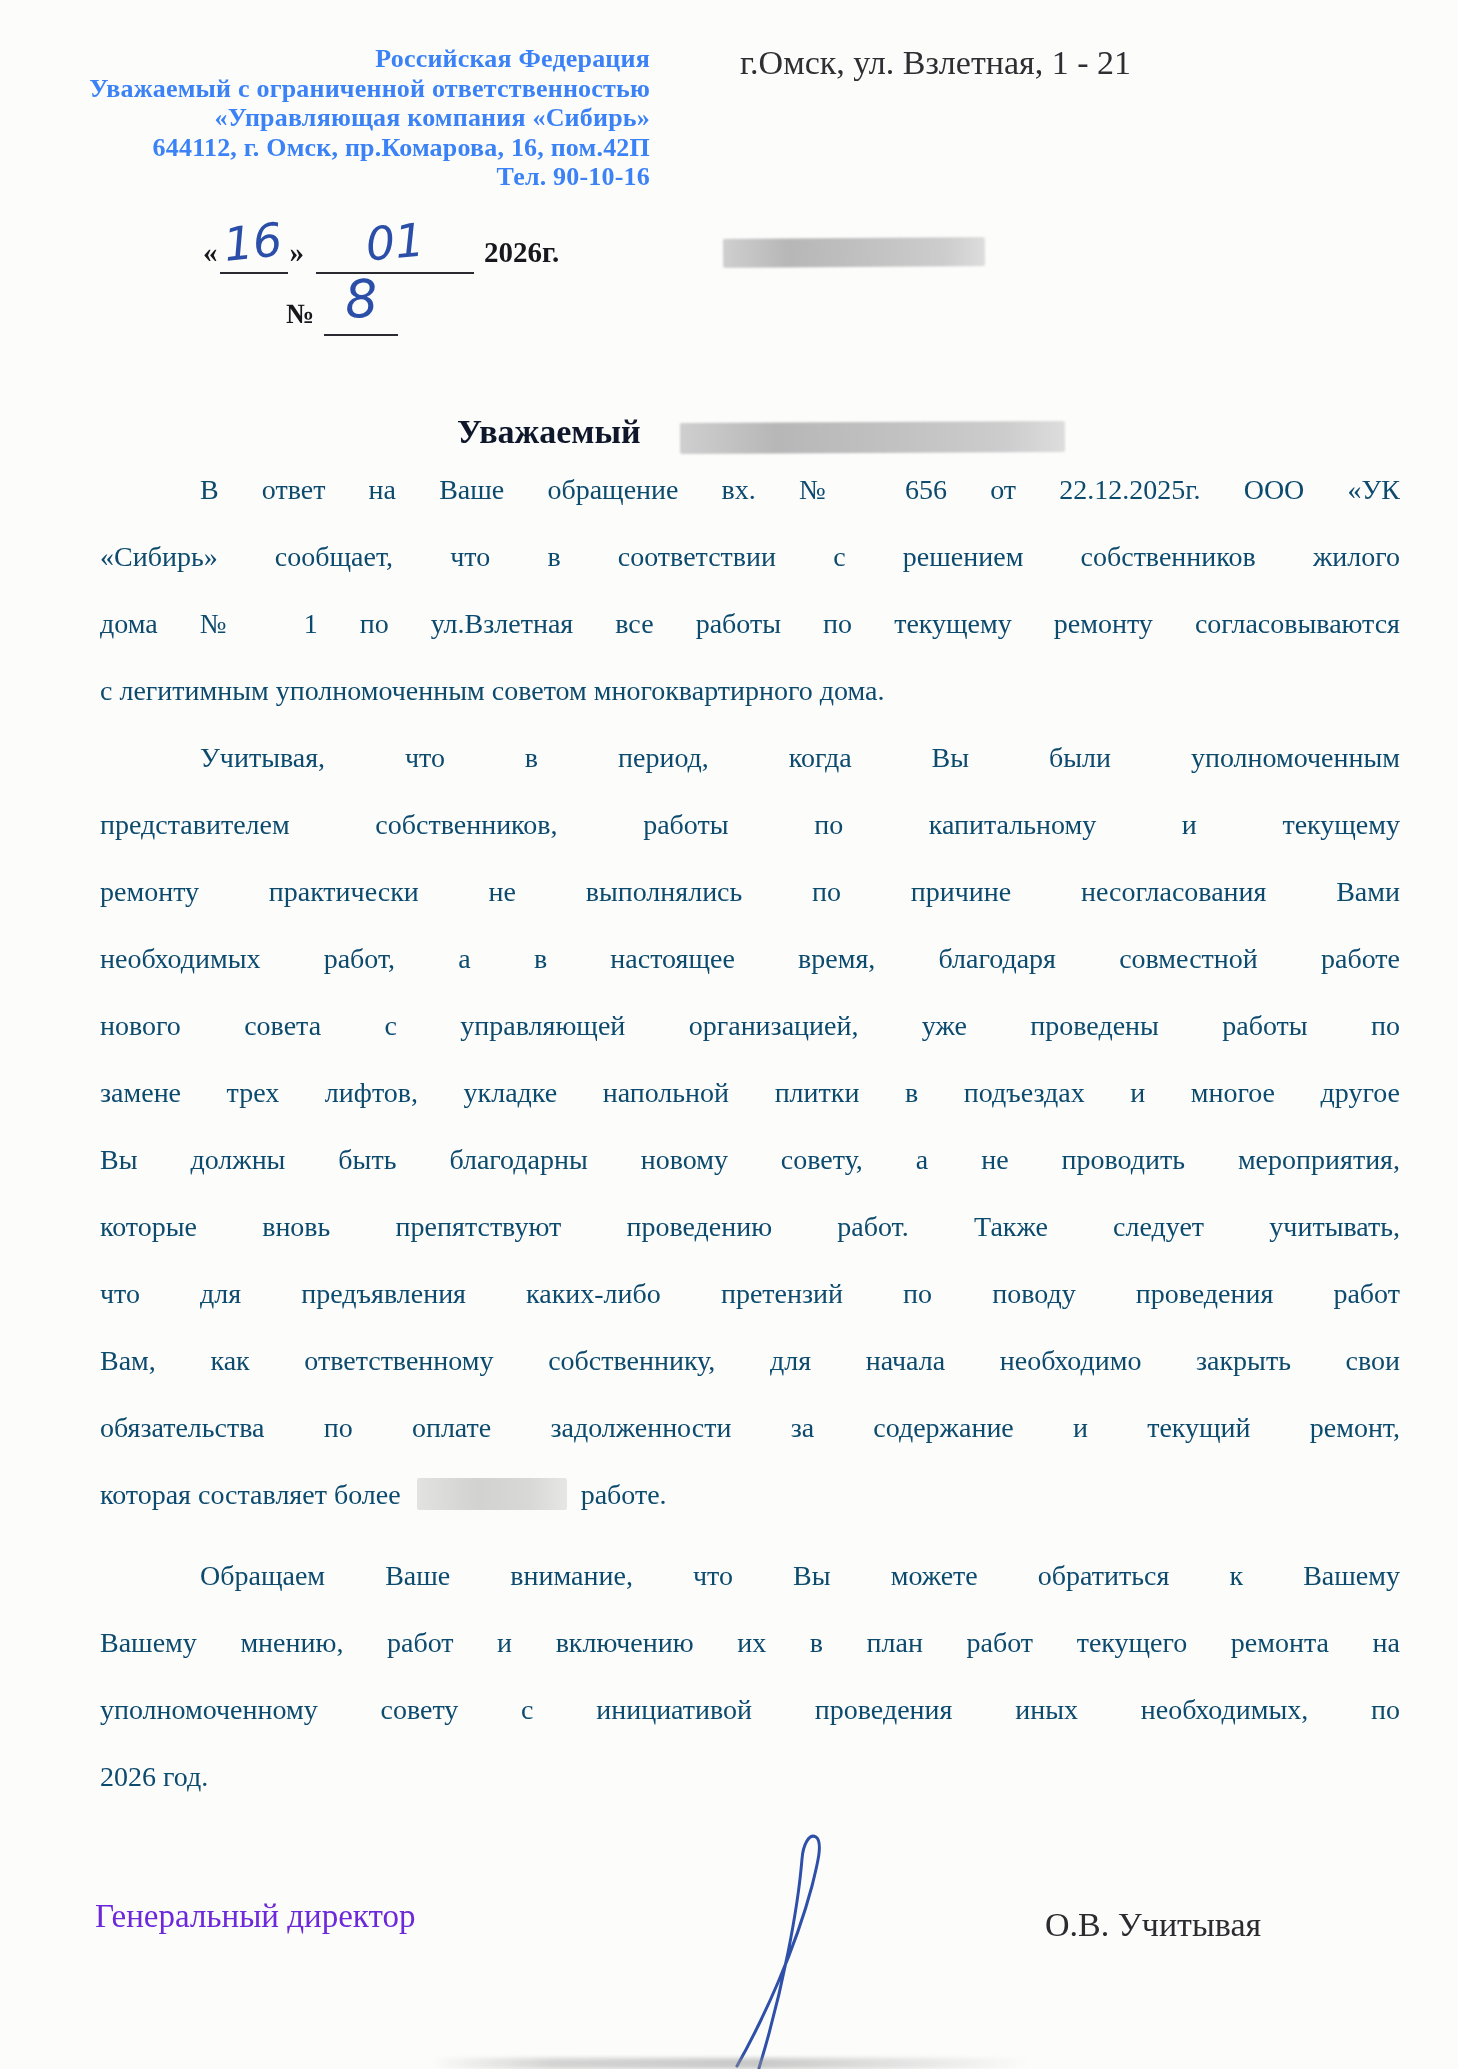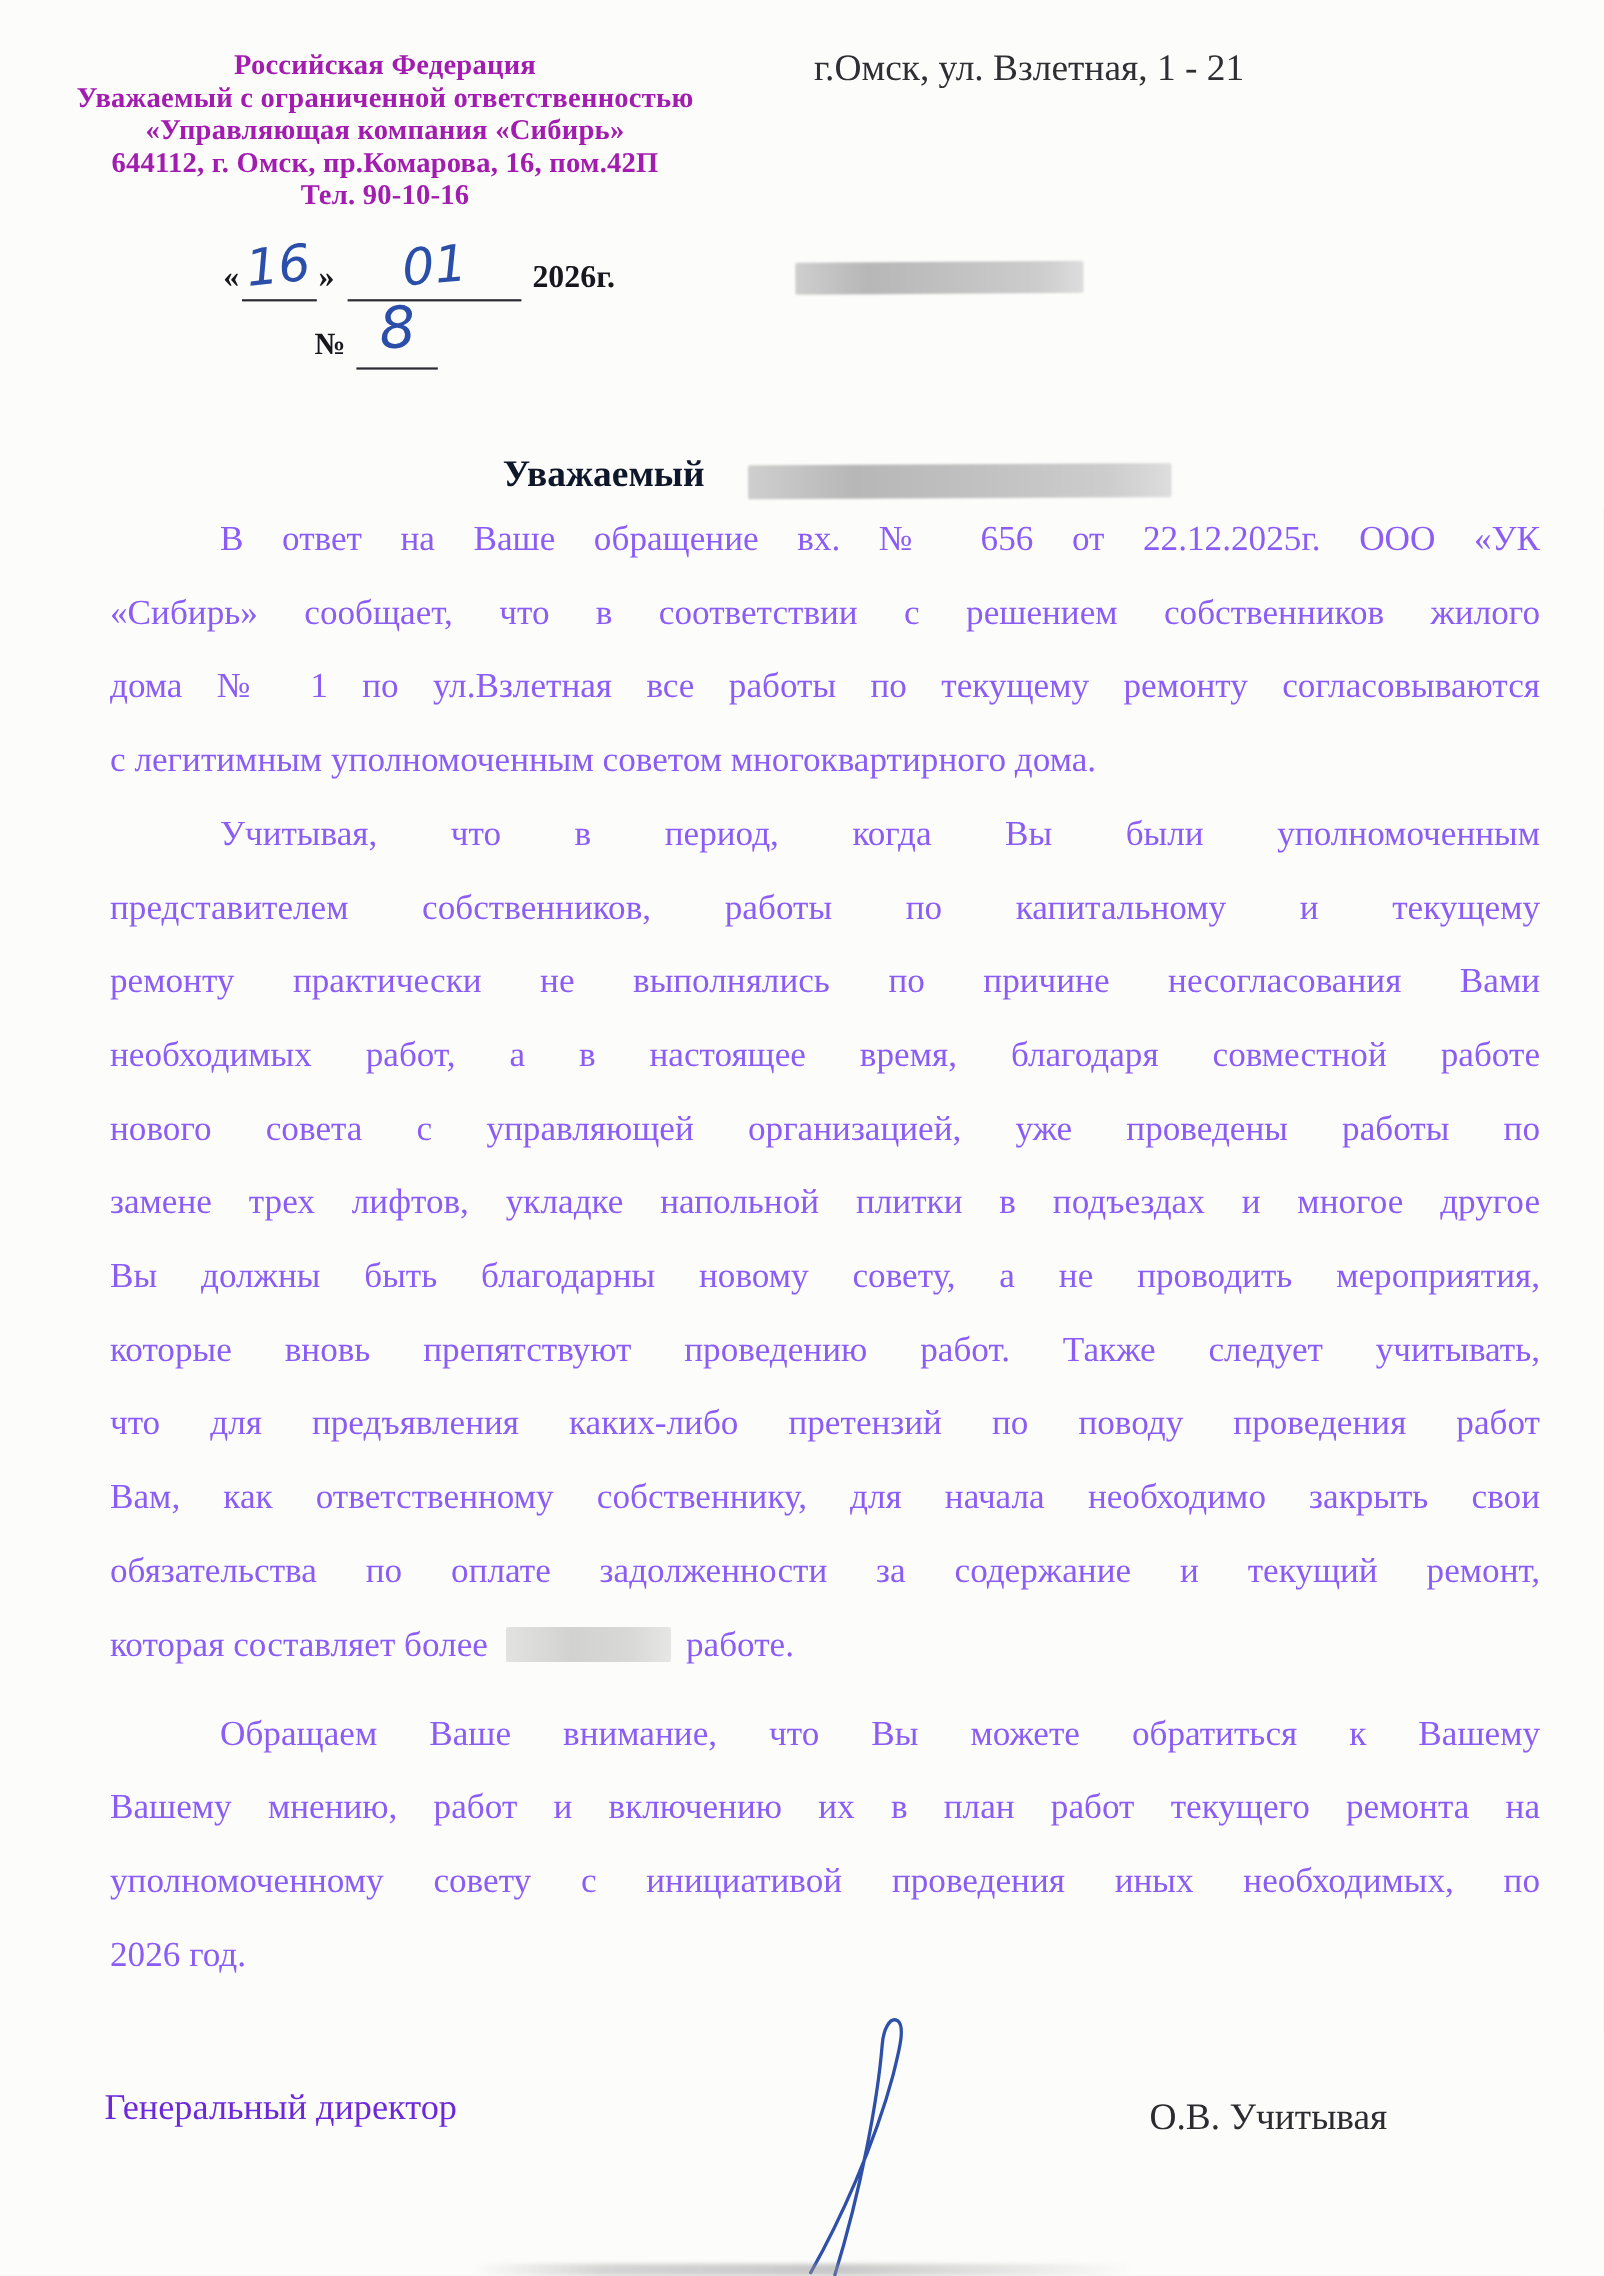--- a/index.html
+++ b/index.html
@@ -8,23 +8,23 @@
     width:1458px;height:2069px;
     margin:0 auto;
     background:#fcfcfb;
     font-family:"Liberation Serif",serif;
     color:#26262a;
     overflow:hidden;
   }
   
   .letterhead{
     position:absolute;left:50px;top:44px;width:600px;
-    text-align:center;font-weight:bold;
+    text-align:right;font-weight:bold;
     font-size:26px;line-height:29.5px;
-    color:#a21caf;letter-spacing:.2px;
+    color:#3b82f6;letter-spacing:.2px;
   }
   
   .recipient{
     position:absolute;left:740px;top:44px;
     font-size:34px;color:#2e2e33;white-space:nowrap;
   }
   
   .dateline{
     position:absolute;left:203px;top:232px;
     font-size:29px;font-weight:bold;color:#17171d;
@@ -64,21 +64,21 @@
     filter:blur(.6px);border-radius:2px;
   }
   
   .salutation{
     position:absolute;left:457px;top:410px;
     font-size:34px;font-weight:bold;color:#0f172a;line-height:44px;text-align:right;
   }
   
   .body-text{
     position:absolute;left:100px;top:456px;width:1300px;
-    font-size:32px;color:#8b5cf6;
+    font-size:28px;color:#0c4a6e;
   }
   .bline{
     line-height:67px;
     text-align:justify;text-align-last:justify;
     white-space:normal;
   }
   .bline.last{text-align-last:left;font-family:Liberation Serif, serif;}
   .bline.ind{text-indent:100px;}
   .para.p3{margin-top:14px;}
   

